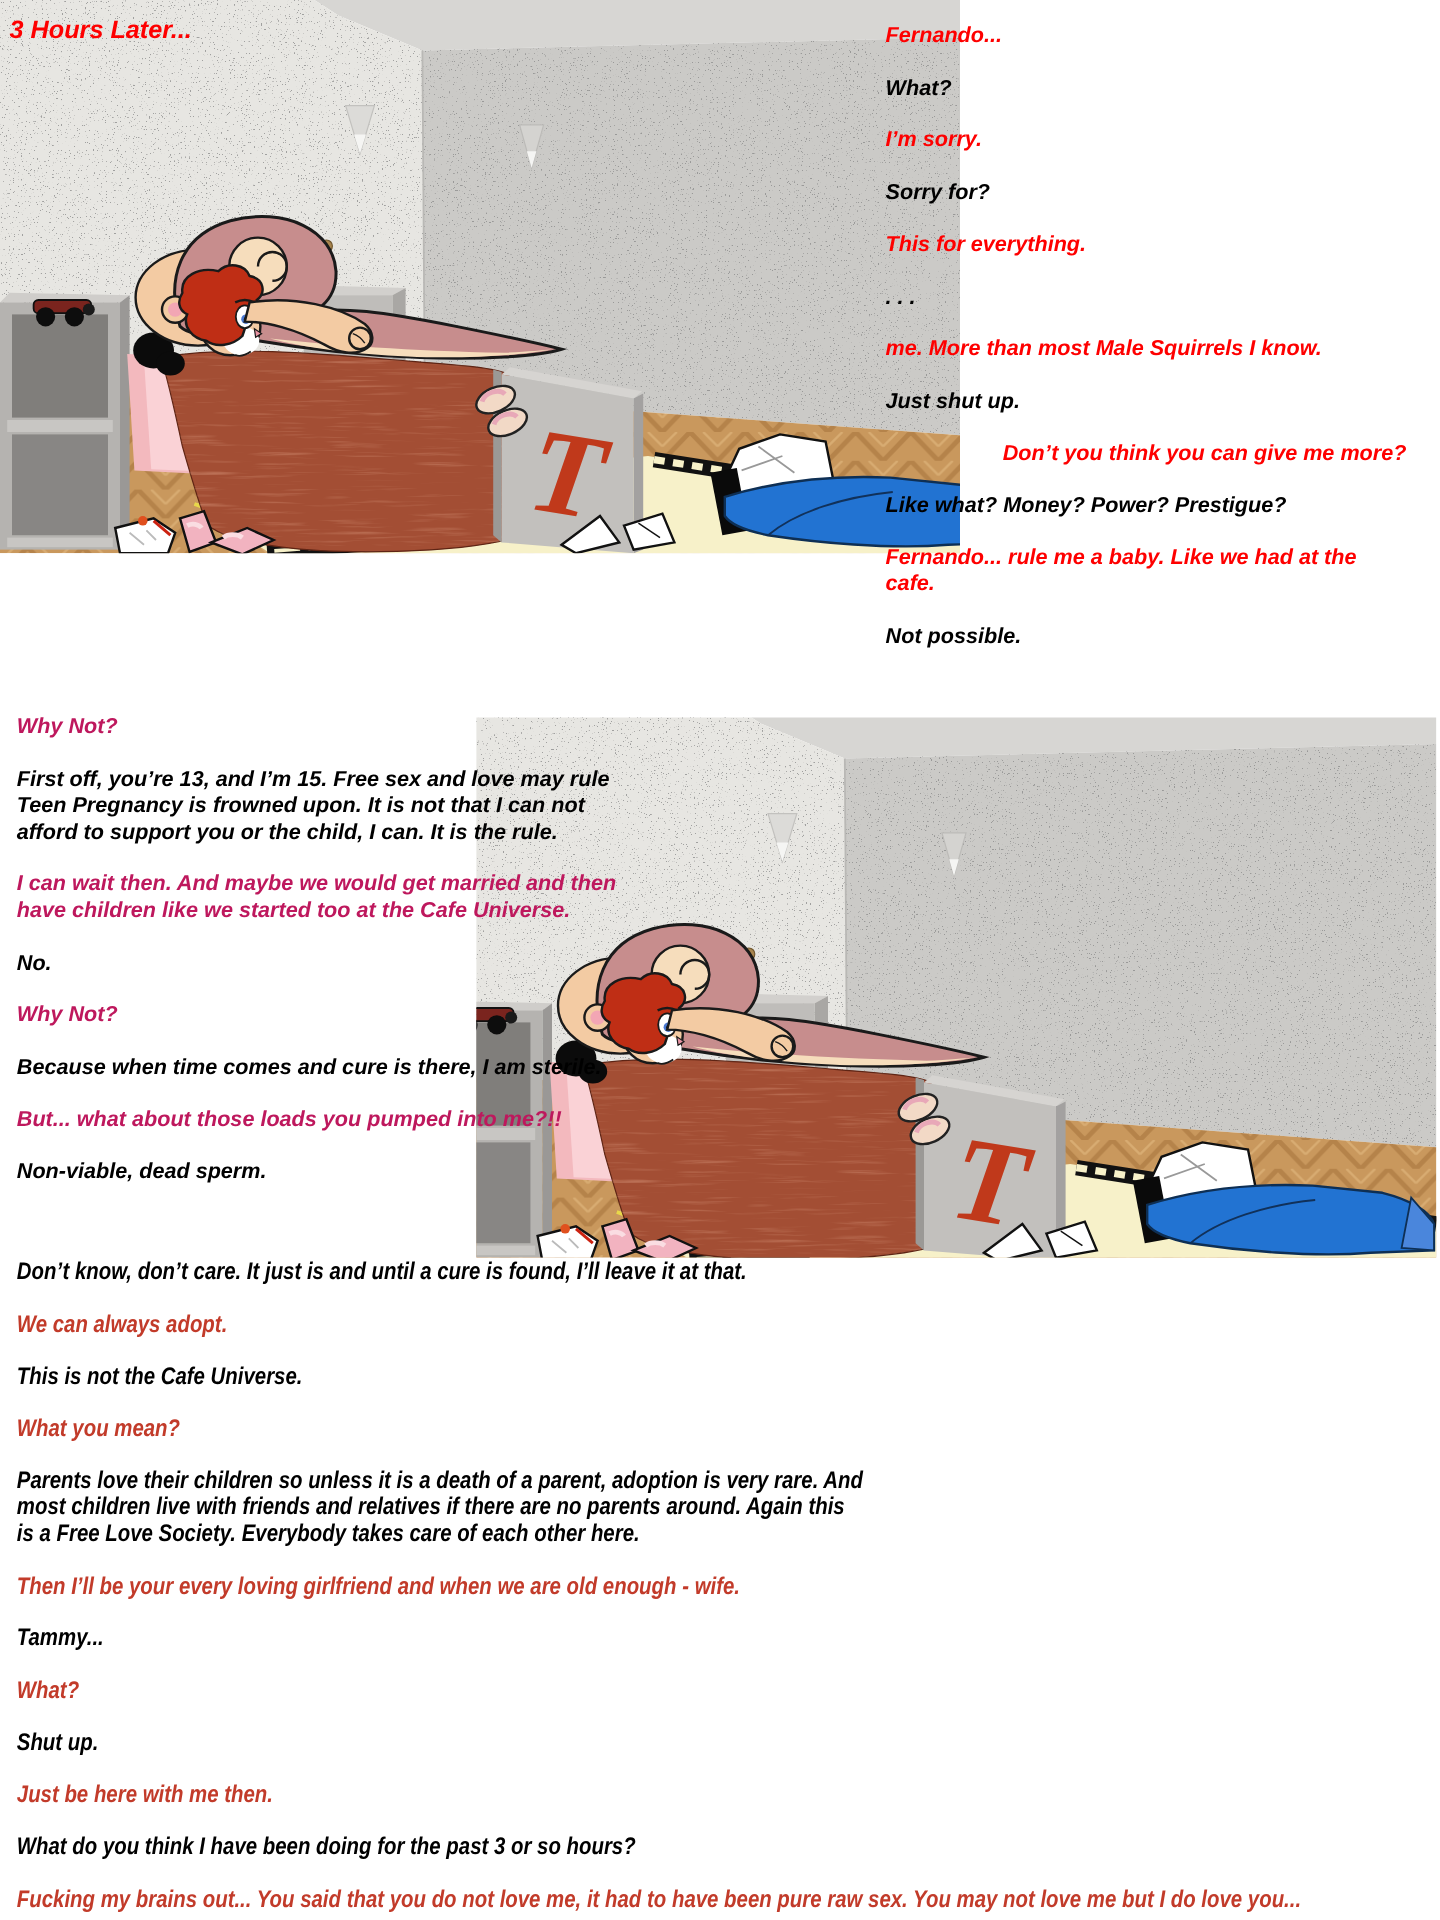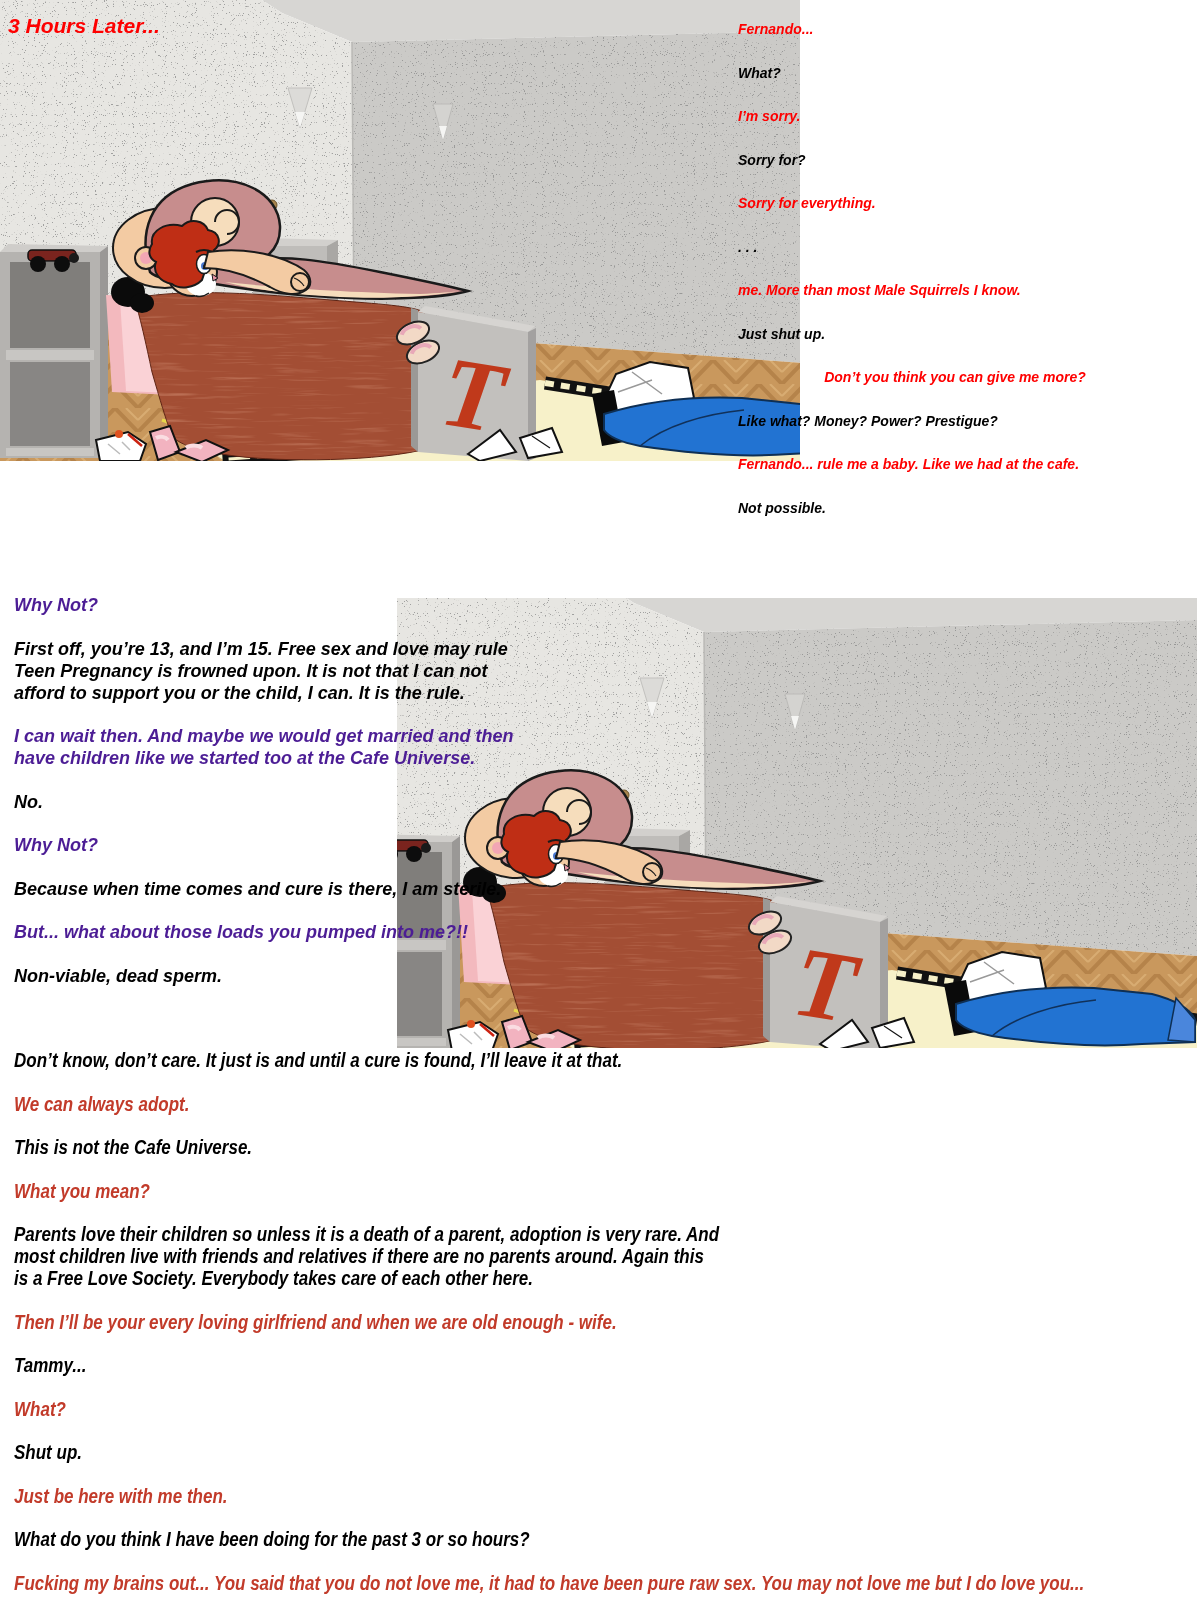--- a/index.html
+++ b/index.html
@@ -5,29 +5,29 @@
   html,body{margin:0;padding:0;background:#ffffff;}
   .page{position:relative;width:1200px;height:1600px;background:#ffffff;overflow:hidden;
         font-family:"Liberation Sans",sans-serif;font-weight:bold;font-style:italic;}
   .panel{position:absolute;z-index:1;display:block;}
   #panel1{left:0;top:0;width:800px;height:461px;}
   #panel2{left:397px;top:598px;width:800px;height:450px;}
   .caption{position:absolute;left:8px;top:14px;z-index:3;font-size:21px;color:#fe0000;white-space:nowrap;}
   .col{position:absolute;z-index:2;}
   .col p{margin:0 0 21.5px 0;line-height:22px;}
   .ln{display:block;}
-  .rc{left:738px;top:18px;width:434px;font-size:14px;}
+  .rc{left:738px;top:18px;width:434px;font-size:18px;}
   .la{left:14px;top:594px;width:760px;font-size:18px;}
   .lb{left:14px;top:1049px;width:1160px;font-size:20px;}
   .lb p{transform:scaleX(0.85);transform-origin:0 0;white-space:nowrap;}
   .red{color:#fe0000;}
-  .dra{color:#4c1d95;}
+  .dra{color:#be185d;}
   .drb{color:#c23b2a;}
   .blk{color:#000000;}
-  .cen{text-align:center;}
+  .cen{text-align:right;}
 </style>
 </head>
 <body>
 
 <svg width="0" height="0" style="position:absolute" aria-hidden="true">
 <defs>
   <filter id="speck" x="0%" y="0%" width="100%" height="100%">
     <feTurbulence type="fractalNoise" baseFrequency="0.9" numOctaves="2" seed="11"></feTurbulence>
     <feColorMatrix type="matrix" values="0 0 0 0 0.25  0 0 0 0 0.25  0 0 0 0 0.25  0 0 0 14 -9.5"></feColorMatrix>
   </filter>
@@ -221,21 +221,21 @@
     <p class="blk">
         <span class="ln">What?</span>
       </p>
     <p class="red">
         <span class="ln">I’m sorry.</span>
       </p>
     <p class="blk">
         <span class="ln">Sorry for?</span>
       </p>
     <p class="red">
-        <span class="ln">Sorry for everything.</span>
+        <span class="ln">This for everything.</span>
       </p>
     <p class="blk">
         <span class="ln">. . .</span>
       </p>
     <p class="red">
       <span class="ln">me. More than most Male Squirrels I know.</span>
     </p>
     <p class="blk">
         <span class="ln">Just shut up.</span>
       </p>

